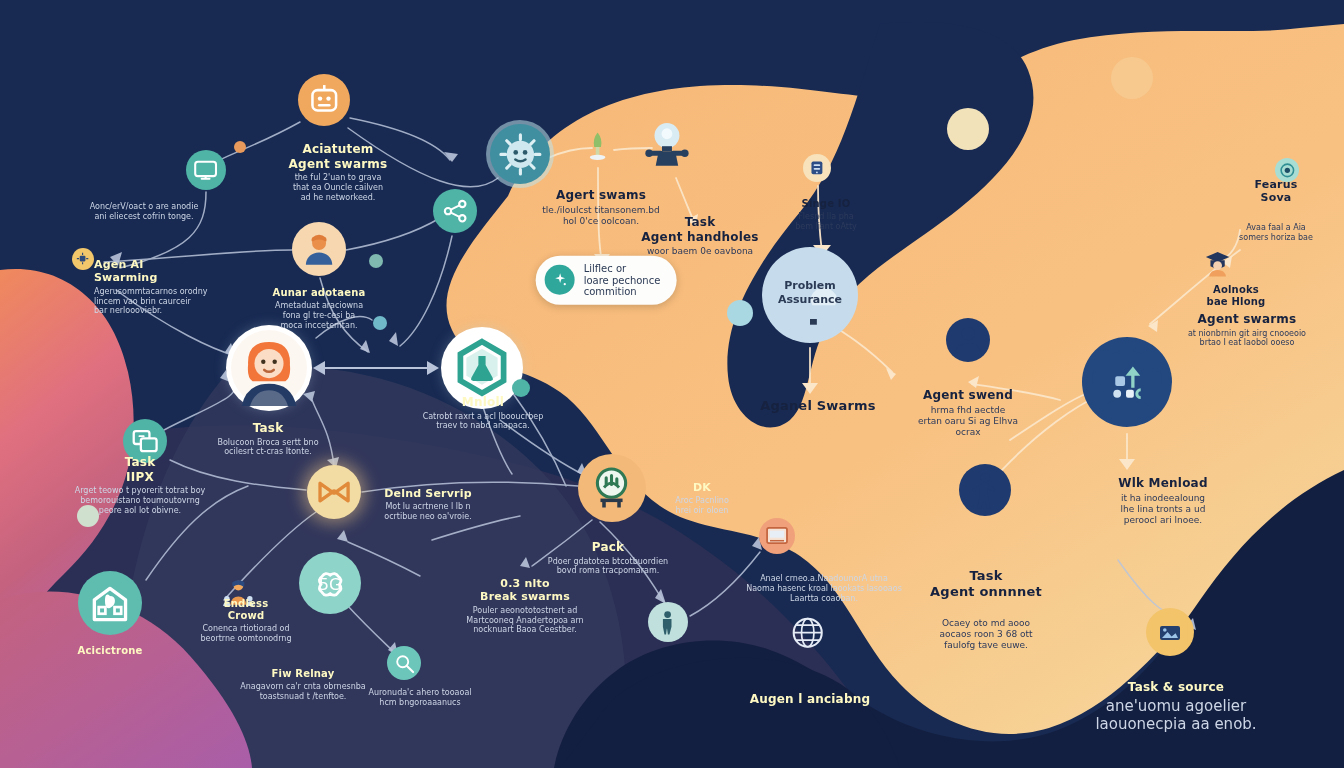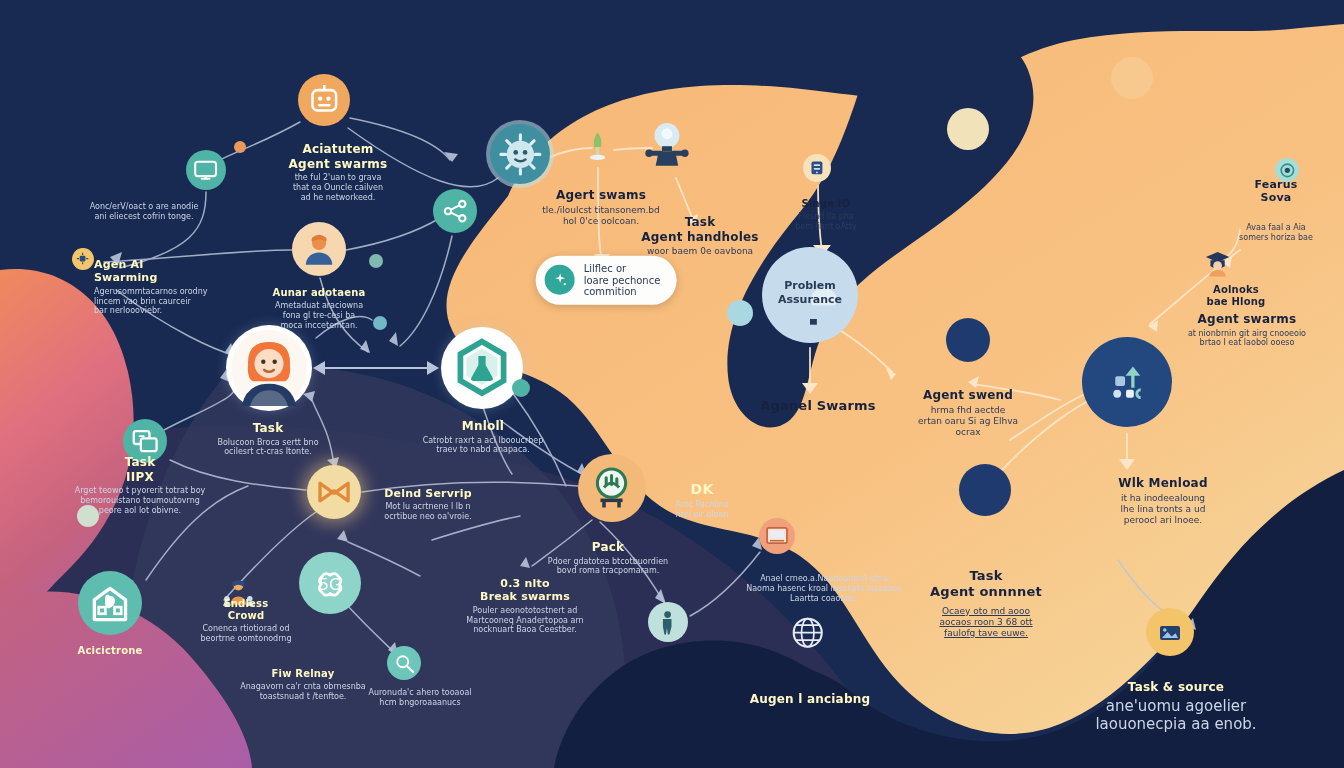--- a/index.html
+++ b/index.html
@@ -475,21 +475,21 @@
       <div class="lbl dark" style="left: 1247px; top: 312px; width: 180px; margin-left: -90px; transform: translate(0px, 0px);">
         <div class="t blur1" style="font-size: 12px;">Agent swarms</div>
         <div class="d blur2" style="font-size: 8px; margin-top: 2px; white-space: pre-line;">at nionbrnin git airg cnooeoio
 brtao I eat laobol ooeso</div>
       </div>
       <div class="lbl light" style="left: 268px; top: 421px; width: 190px; margin-left: -95px; transform: translate(0px, 0px);">
         <div class="t blur1" style="font-size: 12px;">Task</div>
         <div class="d blur2" style="font-size: 8px; margin-top: 2px; white-space: pre-line;">Bolucoon Broca sertt bno
 ocilesrt ct-cras Itonte.</div>
       </div>
-      <div class="lbl light" style="left: 483px; top: 419px; width: 180px; margin-left: -90px; transform: translate(0px, 0px);">
+      <div class="lbl light" style="left: 483px; top: 395px; width: 180px; margin-left: -90px; transform: translate(0px, 0px);">
         <div class="t blur1" style="font-size: 12px;">Mnloll</div>
         <div class="d blur2" style="font-size: 8px; margin-top: 2px; white-space: pre-line;">Catrobt raxrt a acl lbooucrbep
 traev to nabd anapaca.</div>
       </div>
       <div class="lbl light" style="left: 140px; top: 455px; width: 200px; margin-left: -100px; transform: translate(0px, 0px);">
         <div class="t blur1" style="font-size: 12px;">Task</div>
         <div class="t blur1" style="font-size: 12px;">IIPX</div>
         <div class="d blur2" style="font-size: 8px; margin-top: 2px; white-space: pre-line;">Arget teowo t pyorerit totrat boy
 bemorouistano toumoutovrng
 peore aol lot obivne.</div>
@@ -498,21 +498,21 @@
         <div class="t blur1" style="font-size: 11px;">Delnd Servrip</div>
         <div class="d blur2" style="font-size: 8px; margin-top: 2px; white-space: pre-line;">Mot lu acrtnene l lb n
 ocrtibue neo oa'vroie.</div>
       </div>
       <div class="lbl light" style="left: 608px; top: 540px; width: 200px; margin-left: -100px; transform: translate(0px, 0px);">
         <div class="t blur1" style="font-size: 12px;">Pack</div>
         <div class="d blur2" style="font-size: 8px; margin-top: 2px; white-space: pre-line;">Pdoer gdatotea btcotbuordien
 bovd roma tracpomaram.</div>
       </div>
       <div class="lbl light" style="left: 702px; top: 481px; width: 120px; margin-left: -60px; transform: translate(0px, 0px);">
-        <div class="t blur1" style="font-size: 14px;">DK</div>
+        <div class="t blur1" style="font-size: 11px;">DK</div>
         <div class="d blur2" style="font-size: 8px; margin-top: 2px; white-space: pre-line;">Aroc Pacnlino
 hrei oir oloen</div>
       </div>
       <div class="lbl light" style="left: 525px; top: 577px; width: 190px; margin-left: -95px; transform: translate(0px, 0px);">
         <div class="t blur1" style="font-size: 11px;">0.3 nlto</div>
         <div class="t blur1" style="font-size: 11px;">Break swarms</div>
         <div class="d blur2" style="font-size: 8px; margin-top: 2px; white-space: pre-line;">Pouler aeonototostnert ad
 Martcooneq Anadertopoa arn
 nocknuart Baoa Ceestber.</div>
       </div>
@@ -553,21 +553,21 @@
       </div>
       <div class="lbl dark" style="left: 1163px; top: 476px; width: 160px; margin-left: -80px; transform: translate(0px, 0px);">
         <div class="t blur1" style="font-size: 12px;">Wlk Menload</div>
         <div class="d blur2" style="font-size: 9px; margin-top: 2px; white-space: pre-line;">it ha inodeealoung
 lhe lina tronts a ud
 peroocl ari lnoee.</div>
       </div>
       <div class="lbl dark" style="left: 986px; top: 568px; width: 170px; margin-left: -85px; transform: translate(0px, 0px);">
         <div class="t blur1" style="font-size: 13px;">Task</div>
         <div class="t blur1" style="font-size: 13px;">Agent onnnnet</div>
-        <div class="d blur2" style="font-size: 9px; margin-top: 6px; white-space: pre-line; text-decoration: underline;">Ocaey oto md aooo
+        <div class="d blur2" style="font-size: 9px; margin-top: 18px; white-space: pre-line;">Ocaey oto md aooo
 aocaos roon 3 68 ott
 faulofg tave euwe.</div>
       </div>
       <div class="lbl light" style="left: 1176px; top: 680px; width: 170px; margin-left: -85px; transform: translate(0px, 0px);">
         <div class="t blur1" style="font-size: 12px;">Task &amp; source</div>
         <div class="d blur2" style="font-size: 15px; margin-top: 2px; white-space: pre-line;">ane'uomu agoelier
 laouonecpia aa enob.</div>
       </div>
     </div>
 

